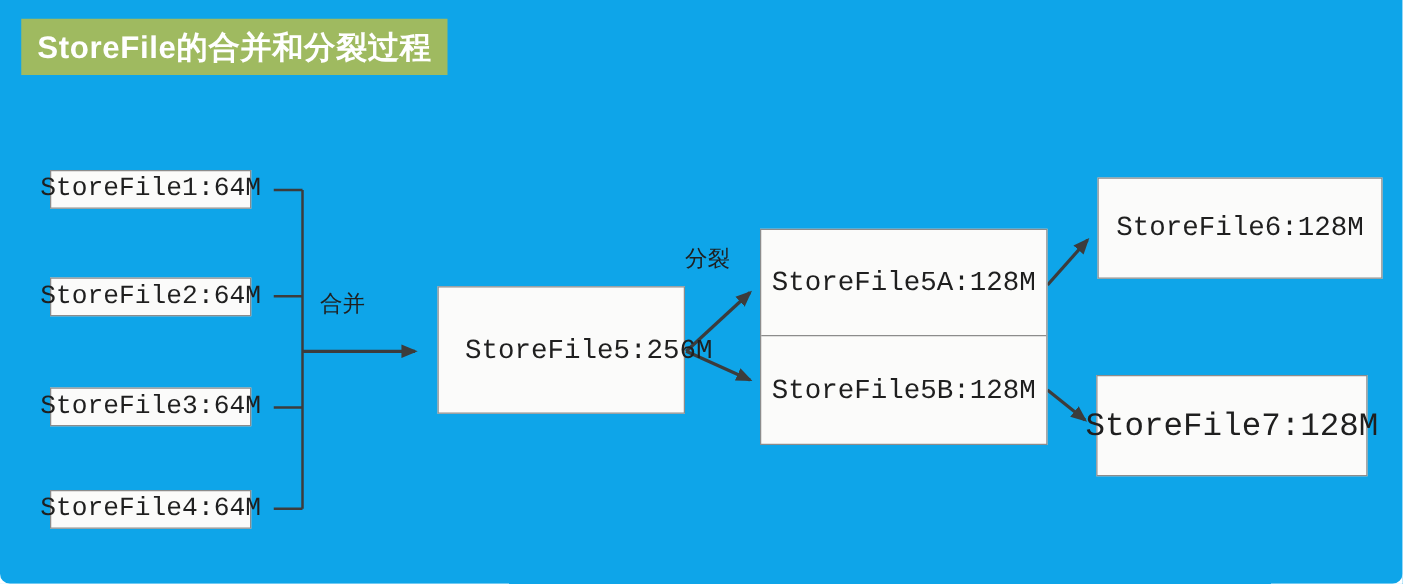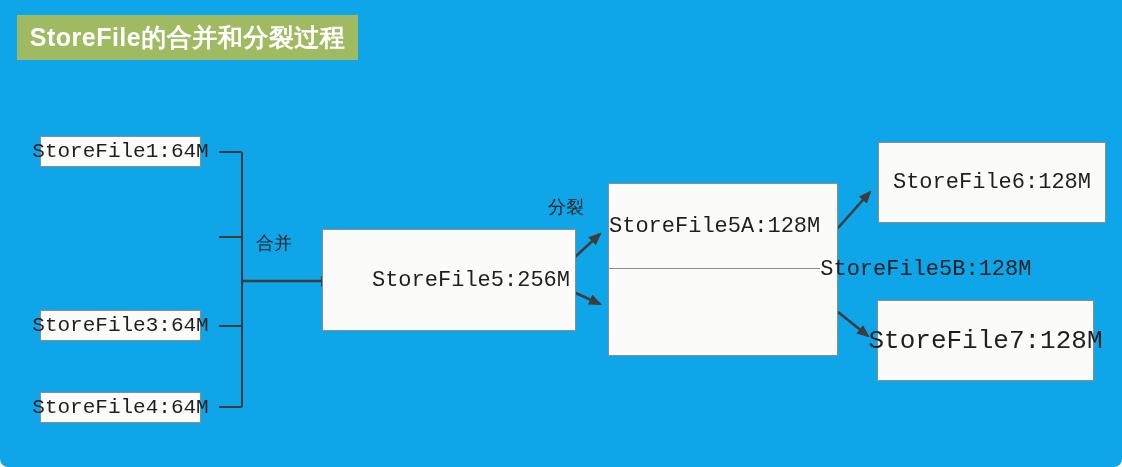--- a/index.html
+++ b/index.html
@@ -67,38 +67,38 @@
     width: 161px;
     height: 31px;
     font-size: 21px;
     margin-left: 14px;
   }
   #node-storefile1 { top: 136px; }
   #node-storefile2 { top: 222px; }
   #node-storefile3 { top: 310px; }
   #node-storefile4 { top: 392px; }
   #node-storefile5 {
-    left: 322px;
+    left: 350px;
     top: 229px;
-    width: 254px;
+    width: 198px;
     height: 102px;
     font-size: 22px;
     padding-left: 44px;
   }
   #split-group {
     position: absolute;
     left: 608px;
     top: 183px;
     width: 230px;
     height: 173px;
     background: #fbfbfa;
     border: 1px solid #8c8c8c;
     box-sizing: border-box;
     display: flex;
-    flex-direction: row;
+    flex-direction: column;
   }
   .split-cell {
     display: flex;
     align-items: center;
     justify-content: center;
     font-family: "Liberation Mono", "DejaVu Sans Mono", monospace;
     font-size: 22px;
     color: #1f1f1f;
     white-space: nowrap;
   }
@@ -156,20 +156,23 @@
     <line class="thick" x1="242" y1="281" x2="332" y2="281" marker-end="url(#arrow)"></line>
     <line class="thick" x1="549" y1="281" x2="600" y2="234" marker-end="url(#arrow)"></line>
     <line class="thick" x1="549" y1="281" x2="600" y2="304" marker-end="url(#arrow)"></line>
     <line class="thick" x1="838" y1="228" x2="870" y2="192" marker-end="url(#arrow)"></line>
     <line class="thick" x1="838" y1="312" x2="868" y2="336" marker-end="url(#arrow)"></line>
   </svg>
 
   <div class="node node-small" id="node-storefile1">
     <span>StoreFile1:64M</span>
   </div>
+  <div class="node node-small" id="node-storefile2">
+    <span>StoreFile2:64M</span>
+  </div>
   <div class="node node-small" id="node-storefile3">
     <span>StoreFile3:64M</span>
   </div>
   <div class="node node-small" id="node-storefile4">
     <span>StoreFile4:64M</span>
   </div>
 
   <div class="edge-label" id="merge-label">合并</div>
 
   <div class="node" id="node-storefile5">

